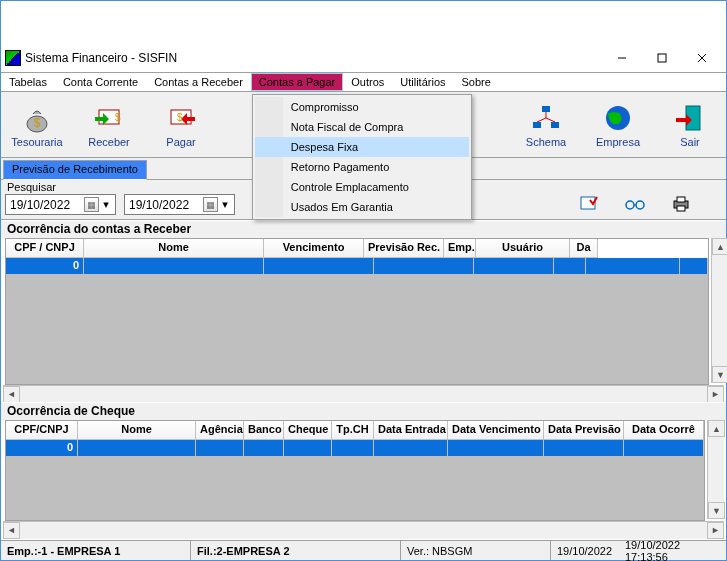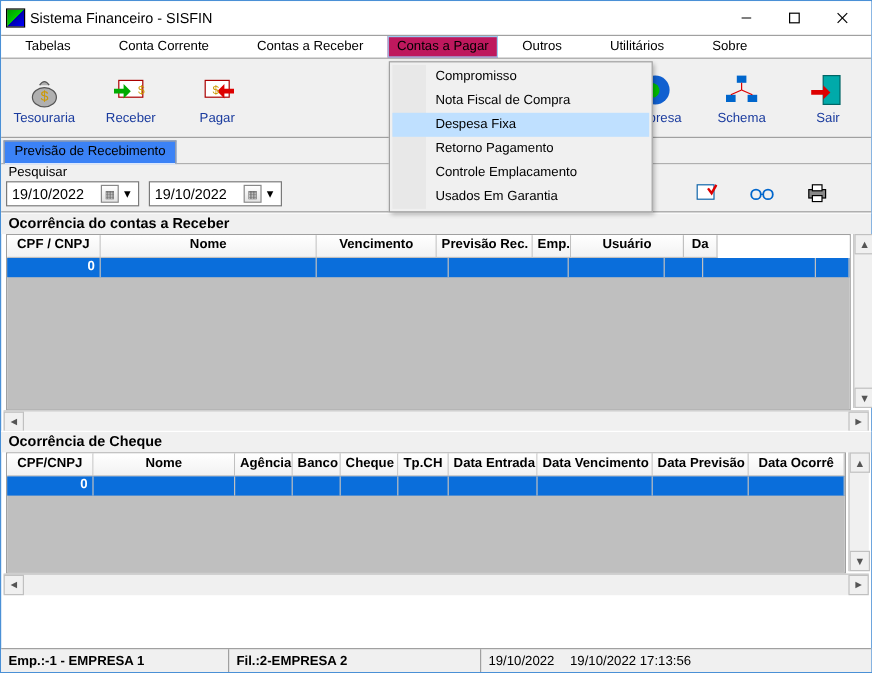--- a/index.html
+++ b/index.html
@@ -1,26 +1,26 @@
 <!DOCTYPE html>
 <html><head>
 <meta charset="utf-8">
 <style>
   * { box-sizing: border-box; margin: 0; padding: 0; }
   html, body { width: 727px; height: 561px; font-family: Tahoma, "Segoe UI", sans-serif; font-size: 11px; overflow: hidden; background: #fff; }
   .window { width: 727px; height: 561px; border: 1px solid #4a90d6; display: flex; flex-direction: column; background: #fff; }
   
-  .titlebar { height: 28px; background: #fff; display: flex; align-items: center; padding: 0 4px; }
+  .titlebar { height: 28px; background: #fff; display: flex; align-items: center; padding: 0 4px; margin-top: 43px; }
   .titlebar .title { flex: 1; padding-left: 4px; font-size: 12px; color: #000; }
   .titlebar .win-btns { display: flex; }
   .titlebar .win-btn { width: 40px; height: 26px; display: flex; align-items: center; justify-content: center; color: #000; font-size: 13px; cursor: default; }
   .app-icon { width: 16px; height: 16px; background: linear-gradient(135deg,#090,#0c0 50%,#00a 50%,#00f); border: 1px solid #000; }
   
   .menubar { height: 20px; display: flex; align-items: stretch; border-top: 1px solid #a0a0a0; border-bottom: 1px solid #a0a0a0; background: #fff; position: relative; z-index: 100; }
-  .menubar .menu-item { padding: 2px 20px; color: #000; display: flex; align-items: center; cursor: default; }
+  .menubar .menu-item { padding: 2px 8px; color: #000; display: flex; align-items: center; cursor: default; }
   .menubar .menu-item.open { background: #be185d; border: 1px solid #99ccf2; padding: 1px 7px; }
   .dropdown { position: absolute; top: 20px; left: 0; background: #f0f0f0; border: 1px solid #a0a0a0; box-shadow: 2px 2px 4px rgba(0,0,0,.3); min-width: 220px; padding: 2px 2px; z-index: 200; }
   .dropdown .gutter { position: absolute; top: 2px; left: 2px; bottom: 2px; width: 28px; background: #e8e8e8; }
   .dropdown .dd-item { position: relative; padding: 4px 24px 4px 36px; color: #000; cursor: default; white-space: nowrap; }
   .dropdown .dd-item.highlight { background: #bfe0ff; }
   
   .toolbar { height: 66px; background: #f0f0f0; border-bottom: 1px solid #a0a0a0; display: flex; align-items: stretch; }
   .tool-btn { width: 72px; display: flex; flex-direction: column; align-items: center; justify-content: center; gap: 2px; color: #1a3b9e; font-size: 11px; cursor: default; }
   .tool-btn .ic { width: 32px; height: 32px; display: flex; align-items: center; justify-content: center; }
   .tool-skip { flex: 1; }
@@ -129,38 +129,38 @@
             <path d="M30 15 l-8 0 l0 -4 l-6 6 l6 6 l0 -4 l8 0 z" fill="#d00"></path>
             <text x="12" y="19" font-size="10" fill="#cc9900">$</text>
           </svg>
         </div>
         <span>Pagar</span>
       </div>
       <div class="tool-skip"></div>
       <div class="tool-btn">
         <div class="ic">
           <svg width="32" height="32">
-            <circle cx="16" cy="16" r="12" fill="#1060d0"></circle>
-            <path d="M6 12 q6 -4 12 0 q4 6 -2 10 q-8 2 -10 -10" fill="#0b0"></path>
-          </svg>
-        </div>
-        <span>Empresa</span>
-      </div>
-      <div class="tool-btn">
-        <div class="ic">
-          <svg width="32" height="32">
             <rect x="12" y="4" width="8" height="6" fill="#06c"></rect>
             <rect x="3" y="20" width="8" height="6" fill="#06c"></rect>
             <rect x="21" y="20" width="8" height="6" fill="#06c"></rect>
             <line x1="16" y1="10" x2="16" y2="16" stroke="#d00"></line>
             <line x1="7" y1="20" x2="16" y2="16" stroke="#d00"></line>
             <line x1="25" y1="20" x2="16" y2="16" stroke="#d00"></line>
           </svg>
         </div>
         <span>Schema</span>
+      </div>
+      <div class="tool-btn">
+        <div class="ic">
+          <svg width="32" height="32">
+            <circle cx="16" cy="16" r="12" fill="#1060d0"></circle>
+            <path d="M6 12 q6 -4 12 0 q4 6 -2 10 q-8 2 -10 -10" fill="#0b0"></path>
+          </svg>
+        </div>
+        <span>Empresa</span>
       </div>
       <div class="tool-btn">
         <div class="ic">
           <svg width="32" height="32">
             <rect x="12" y="4" width="14" height="24" fill="#0aa" stroke="#066"></rect>
             <path d="M2 16 l10 0 l0 -4 l6 6 l-6 6 l0 -4 l-10 0 z" fill="#d00"></path>
           </svg>
         </div>
         <span>Sair</span>
       </div>
@@ -281,16 +281,17 @@
   </div>
   <div class="grid-scroll" style="margin:0 2px">
     <div class="sb-btn">◄</div>
     <div class="sb-track"></div>
     <div class="sb-btn">►</div>
   </div>
 
   <div class="statusbar">
     <div class="cell bold" style="width:190px">Emp.:-1 - EMPRESA 1</div>
     <div class="cell bold" style="width:210px">Fil.:2-EMPRESA 2</div>
+    <div class="cell" style="width:150px">Ver.: NBSGM</div>
     <div class="cell" style="width:68px;border-right:0">19/10/2022</div>
     <div class="cell" style="flex:1;border-right:0">19/10/2022 17:13:56</div>
   </div>
 </div>
 
 </body></html>

